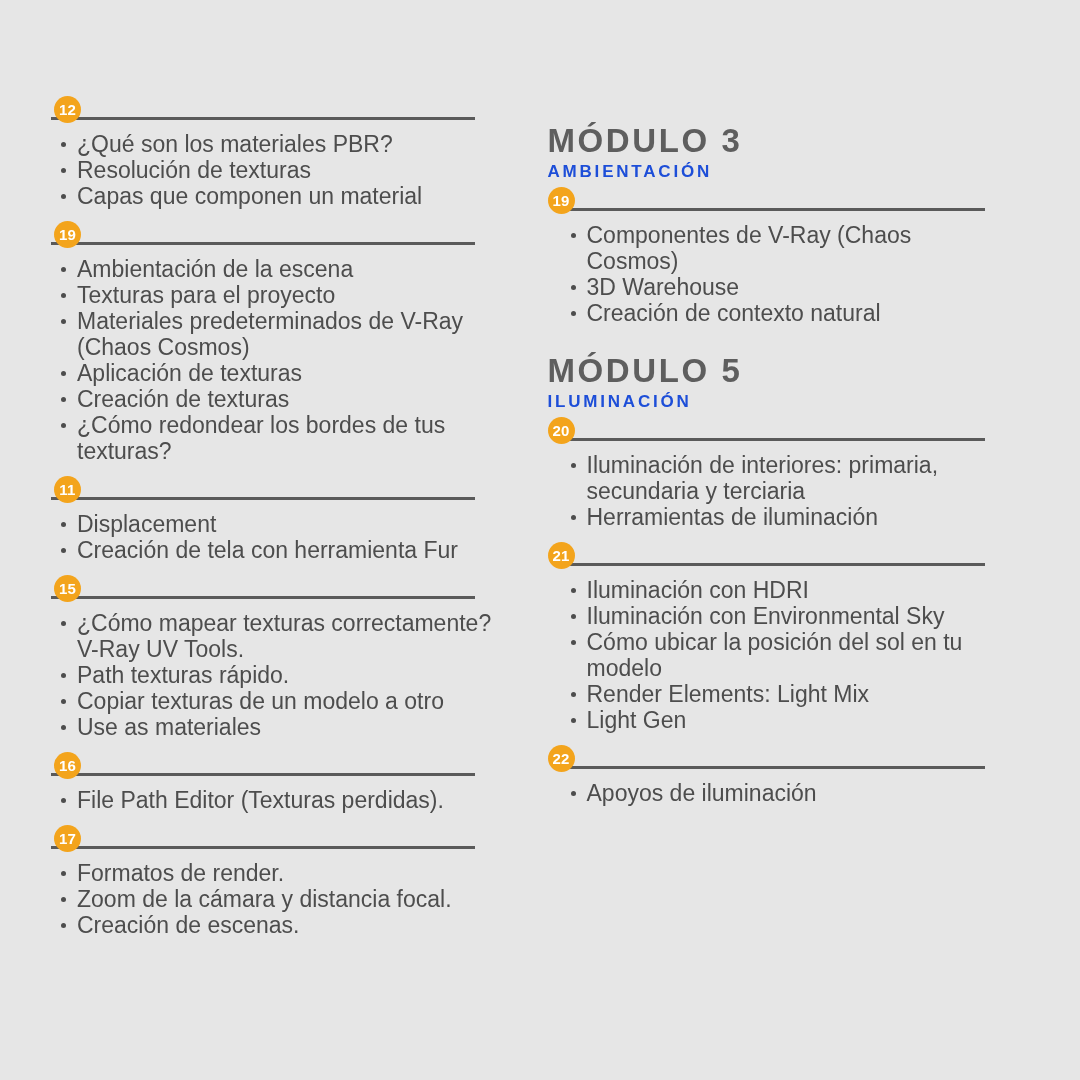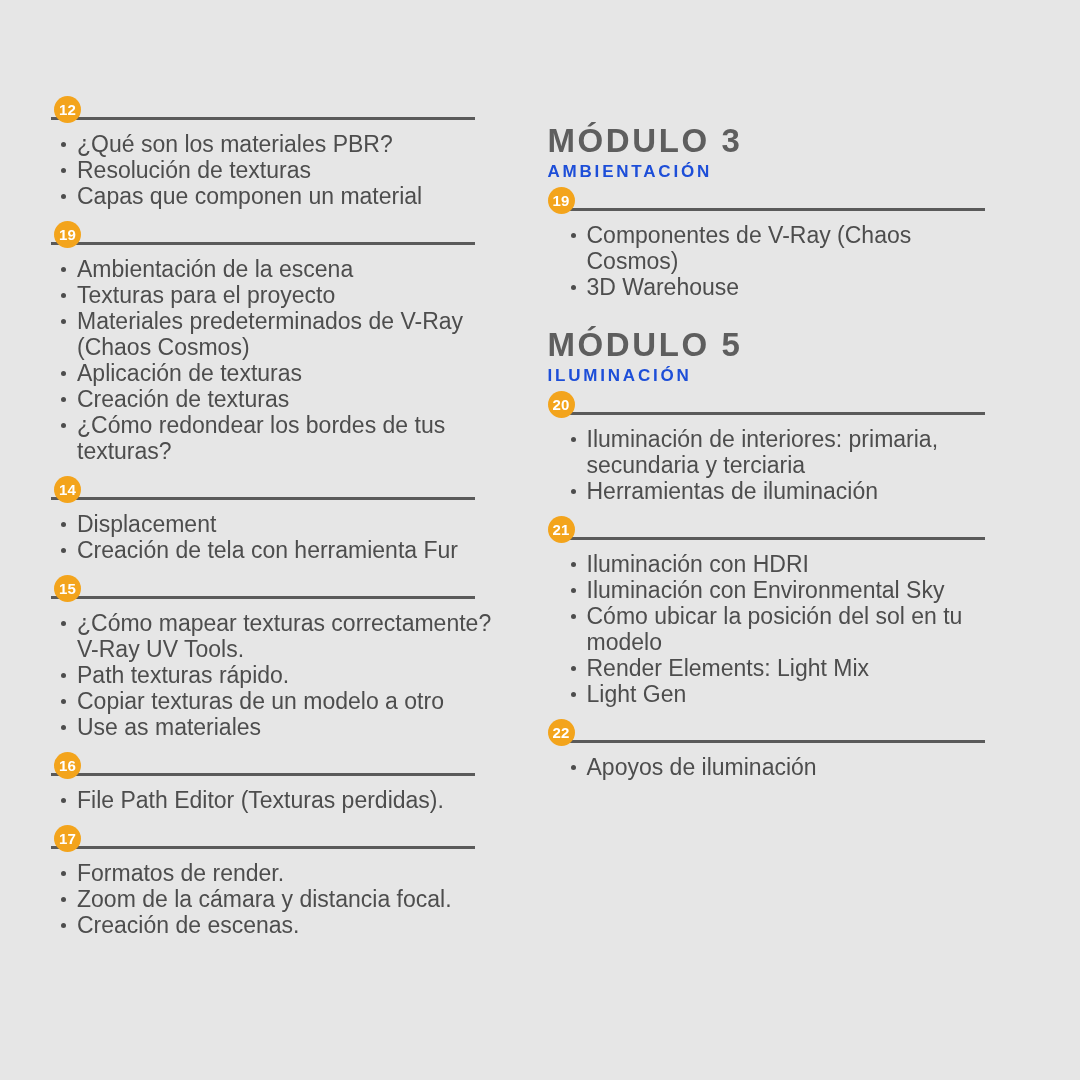--- a/index.html
+++ b/index.html
@@ -145,21 +145,21 @@
         <li>Texturas para el proyecto</li>
         <li>Materiales predeterminados de V-Ray (Chaos Cosmos)</li>
         <li>Aplicación de texturas</li>
         <li>Creación de texturas</li>
         <li>¿Cómo redondear los bordes de tus texturas?</li>
       </ul>
     </div>
 
     <div class="section left-sec">
       <div class="badge-row">
-        <div class="badge">14</div>
+        <div class="badge">11</div>
         <div class="rule"></div>
       </div>
       <ul class="items">
         <li>Displacement</li>
         <li>Creación de tela con herramienta Fur</li>
       </ul>
     </div>
 
     <div class="section left-sec">
       <div class="badge-row">
@@ -207,20 +207,21 @@
     </div>
 
     <div class="section right-sec">
       <div class="badge-row">
         <div class="badge">19</div>
         <div class="rule"></div>
       </div>
       <ul class="items">
         <li>Componentes de V-Ray (Chaos Cosmos)</li>
         <li>3D Warehouse</li>
+        <li>Creación de contexto natural</li>
       </ul>
     </div>
 
     <div class="module">
       <div class="mtitle">MÓDULO 5</div>
       <div class="msub">ILUMINACIÓN</div>
     </div>
 
     <div class="section right-sec">
       <div class="badge-row">

